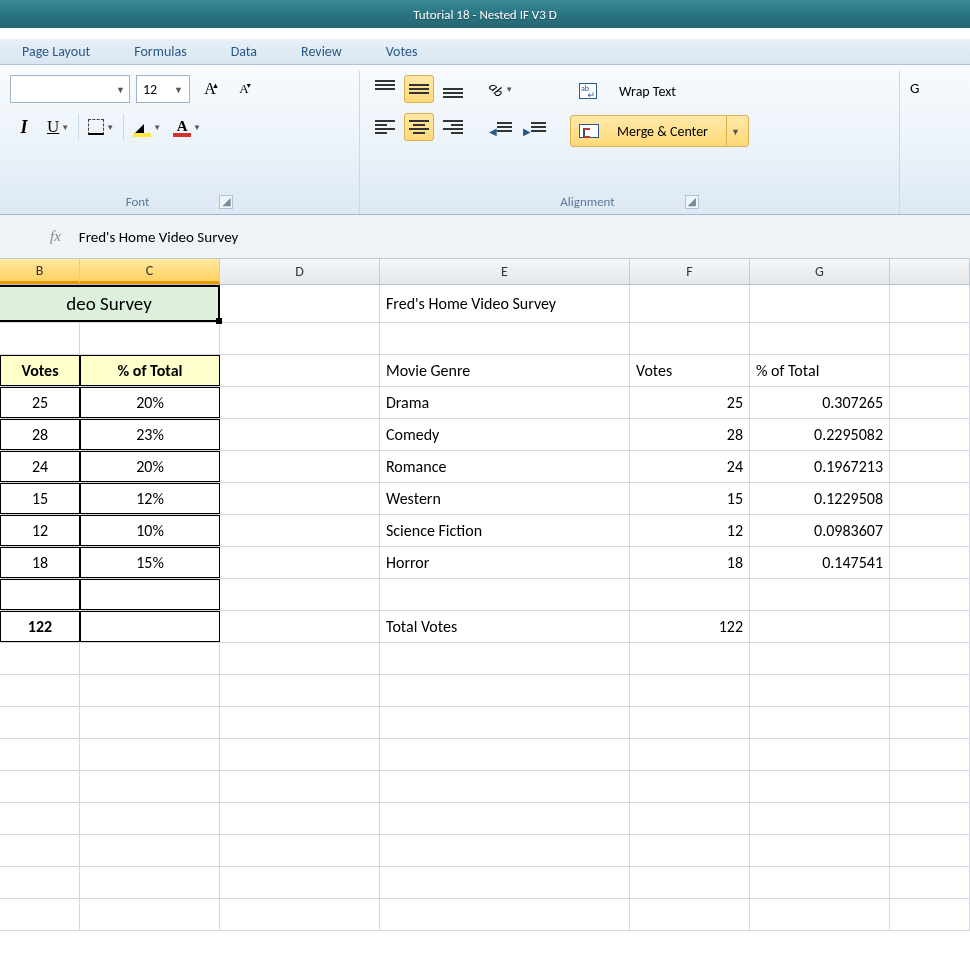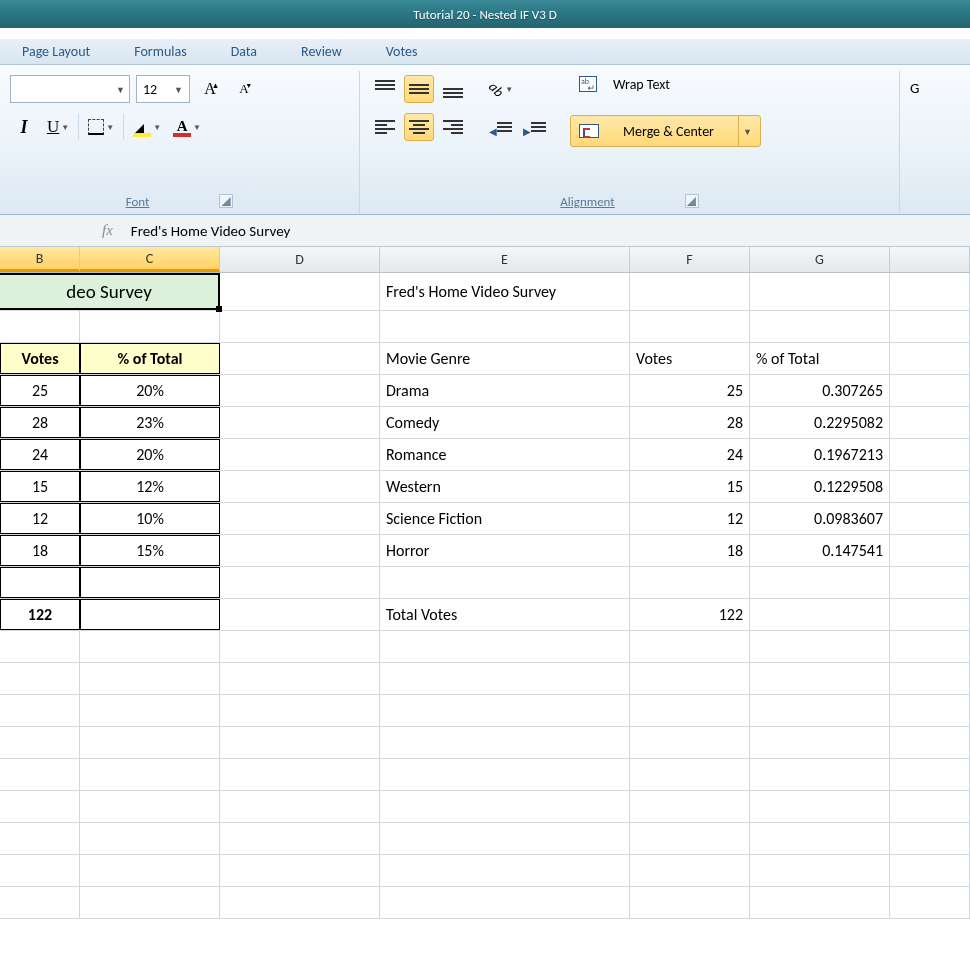--- a/index.html
+++ b/index.html
@@ -8,21 +8,21 @@
 
 .titlebar { height: 28px; background: linear-gradient(180deg, #3a8a97 0%, #2a7583 50%, #246570 100%); color: #fff; display: flex; align-items: center; justify-content: center; font-size: 13px; text-shadow: 0 1px 1px rgba(0,0,0,0.3); }
 
 
 .ribbon-tabs { height: 26px; background: linear-gradient(180deg, #e8f0f8 0%, #d8e5f0 100%); display: flex; align-items: center; padding-left: 0; font-size: 14px; color: #2a5a8a; border-bottom: 1px solid #b0c4d8; margin-top: 11px; }
 .ribbon-tabs .tab { padding: 4px 22px; cursor: pointer; position: relative; }
 
 
 .ribbon { height: 150px; background: linear-gradient(180deg, #f8fbfe 0%, #eaf2f9 60%, #dce8f3 100%); border-bottom: 1px solid #9db8d0; display: flex; padding: 6px 0 0 0; }
 .group { border-right: 1px solid #c8d8e8; padding: 4px 10px 2px 10px; display: flex; flex-direction: column; justify-content: space-between; height: 100%; }
-.group-label { text-align: center; font-size: 13px; color: #5a7a9a; display: flex; justify-content: center; align-items: flex-start; gap: 70px; margin-top: auto; padding-bottom: 3px; text-decoration: underline; }
+.group-label { text-align: center; font-size: 13px; color: #5a7a9a; display: flex; justify-content: center; align-items: center; gap: 70px; margin-top: auto; padding-bottom: 3px; }
 .dlg { font-size: 11px; color: #7a8a9a; border: 1px solid #b0c4d8; width: 14px; height: 14px; line-height: 12px; text-align: center; background: #f0f5fa; }
 
 
 .font-group { width: 360px; }
 .font-row1 { display: flex; gap: 6px; align-items: center; margin-bottom: 10px; }
 .font-name { width: 120px; height: 28px; border: 1px solid #a0b4c8; background: #fff; display: flex; align-items: center; padding: 0 4px; font-size: 14px; }
 .font-name .dd { margin-left: auto; font-size: 9px; color: #555; }
 .font-size { width: 54px; height: 28px; border: 1px solid #a0b4c8; background: #fff; display: flex; align-items: center; padding: 0 6px; font-size: 14px; }
 .font-size .dd { margin-left: auto; font-size: 9px; color: #555; }
 .btn { height: 28px; min-width: 28px; border: 1px solid transparent; display: flex; align-items: center; justify-content: center; cursor: pointer; border-radius: 3px; padding: 0 2px; }
@@ -58,37 +58,37 @@
 .halign .line { height: 2px; background: #333; }
 .halign.left .line:nth-child(2), .halign.left .line:nth-child(4) { width: 60%; }
 .halign.center .line:nth-child(2), .halign.center .line:nth-child(4) { width: 60%; margin: 0 auto; }
 .halign.right .line:nth-child(2), .halign.right .line:nth-child(4) { width: 60%; margin-left: auto; }
 .indent { display: flex; flex-direction: column; gap: 2px; width: 100%; padding: 3px; position: relative; }
 .indent .line { height: 2px; background: #333; width: 70%; margin-left: auto; }
 .indent .arrow { position: absolute; left: 2px; top: 6px; font-size: 10px; color: #2a5a8a; }
 .orient { font-size: 14px; font-style: italic; transform: rotate(45deg); display: inline-block; }
 
 .wrapmerge { display: flex; flex-direction: column; gap: 8px; margin-left: 8px; }
-.wrap-text { height: 32px; border: 1px solid transparent; border-radius: 3px; display: flex; align-items: flex-start; gap: 16px; padding: 0 8px; cursor: pointer; font-size: 14px; }
+.wrap-text { height: 32px; border: 1px solid transparent; border-radius: 3px; display: flex; align-items: center; gap: 22px; padding: 0 8px; cursor: pointer; font-size: 14px; }
 .wrap-ico { width: 18px; height: 16px; border: 1px solid #2a5a8a; position: relative; background: #fff; }
 .wrap-ico::before { content: "ab"; font-size: 8px; position: absolute; top: -1px; left: 1px; color: #2a5a8a; }
 .wrap-ico::after { content: "↵"; font-size: 9px; position: absolute; bottom: -2px; right: 1px; color: #2a5a8a; }
-.merge-center { height: 32px; background: linear-gradient(180deg, #ffe9a8 0%, #ffd978 100%); border: 1px solid #d8b050; border-radius: 3px; display: flex; align-items: center; gap: 24px; padding: 0 4px 0 8px; cursor: pointer; font-size: 14px; }
+.merge-center { height: 32px; background: linear-gradient(180deg, #ffe9a8 0%, #ffd978 100%); border: 1px solid #d8b050; border-radius: 3px; display: flex; align-items: center; gap: 18px; padding: 0 4px 0 8px; cursor: pointer; font-size: 14px; }
 .merge-ico { width: 20px; height: 14px; border: 1px solid #2a5a8a; position: relative; background: #fff; }
 .merge-ico::before { content: ""; position: absolute; left: 3px; top: 3px; width: 5px; height: 6px; border-left: 2px solid #2a5a8a; border-top: 2px solid #d32f2f; border-bottom: 2px solid #d32f2f; }
 .merge-dd { border-left: 1px solid #d8b050; padding: 0 4px; font-size: 9px; color: #555; height: 100%; display: flex; align-items: center; }
 
 .last-group { padding: 8px 10px; }
 .last-group .g { font-size: 15px; }
 
 
 .ribbon, .ribbon-tabs { filter: blur(0.3px); }
 
 
-.fbar { height: 32px; background: #f0f3f6; border-bottom: 1px solid #c0c8d0; display: flex; align-items: center; padding-left: 102px; font-size: 15px; }
+.fbar { height: 44px; background: #f0f3f6; border-bottom: 1px solid #c0c8d0; display: flex; align-items: center; padding-left: 50px; font-size: 15px; }
 .fx { font-style: italic; font-family: "Times New Roman"; color: #888; margin-right: 18px; font-size: 15px; }
 
 
 .grid-wrap { position: relative; }
 .colheads { display: flex; height: 26px; background: linear-gradient(180deg, #f4f6f8 0%, #e4e8ec 100%); border-bottom: 1px solid #b8c0c8; }
 .ch { border-right: 1px solid #c4ccD4; display: flex; align-items: center; justify-content: center; font-size: 14px; color: #333; }
 .ch.sel { background: linear-gradient(180deg, #ffe9a0 0%, #ffd060 100%); border-bottom: 2px solid #e89800; position: relative; }
 .ch.sel::after { content: ""; position: absolute; bottom: -1px; left: 0; right: 0; height: 2px; background: #e89800; }
 
 .rows { }
@@ -111,21 +111,21 @@
 .title-merged.selected::after { content: ""; position: absolute; right: -4px; bottom: -4px; width: 6px; height: 6px; background: #000; }
 .hdr-yellow { background: #ffffcc; font-weight: bold; justify-content: center; border: 1px solid #000; }
 .bordered { border: 1px solid #000; }
 .bold { font-weight: bold; }
 
 </style>
 </head>
 <body>
 
 <div class="titlebar">
-  <span>Tutorial 20 - Nested IF V3 D</span>
+  <span>Tutorial 18 - Nested IF V3 D</span>
 </div>
 
 <div class="ribbon-tabs">
   <div class="tab">Page Layout</div>
   <div class="tab">Formulas</div>
   <div class="tab">Data</div>
   <div class="tab">Review</div>
   <div class="tab">Votes</div>
 </div>
 

